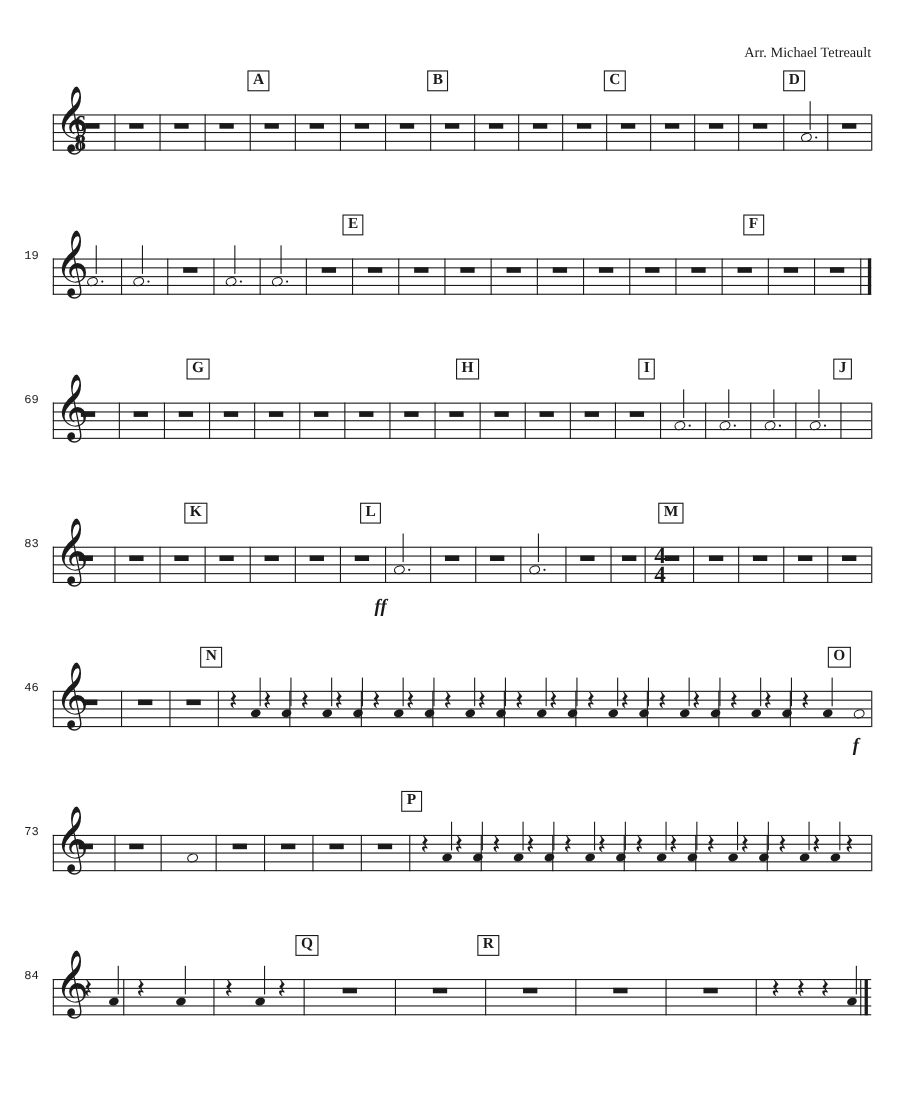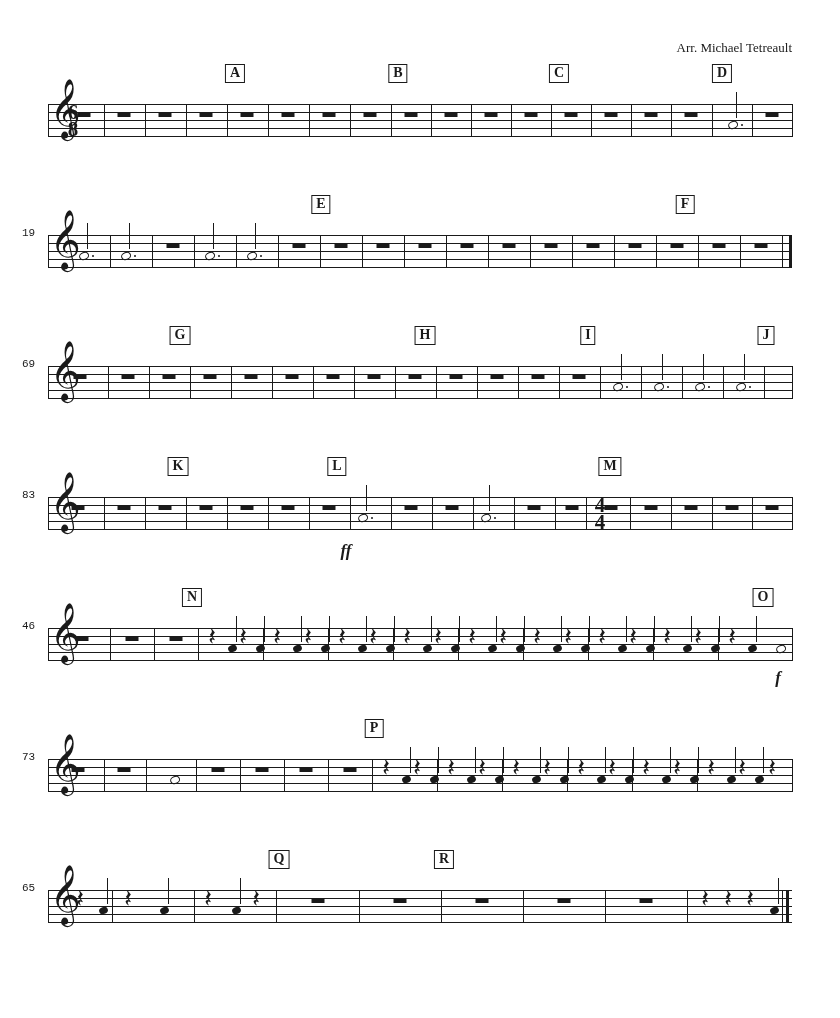--- a/index.html
+++ b/index.html
@@ -730,21 +730,21 @@
       <div class="rehearsal-mark" style="left:444px">R</div>
     </div>
     <div class="staff-area">
       <div class="staff-lines">
           <i></i>
           <i></i>
           <i></i>
           <i></i>
           <i></i>
         </div>
-      <div class="meas-num">65</div>
+      <div class="meas-num">84</div>
       <div class="clef">𝄞</div>
       <div class="barline" style="left:48px"></div>
       <div class="barline" style="left:112px"></div>
       <div class="barline" style="left:194px"></div>
       <div class="barline" style="left:276px"></div>
       <div class="barline" style="left:359px"></div>
       <div class="barline" style="left:441px"></div>
       <div class="barline" style="left:523px"></div>
       <div class="barline" style="left:605px"></div>
       <div class="barline" style="left:687px"></div>

